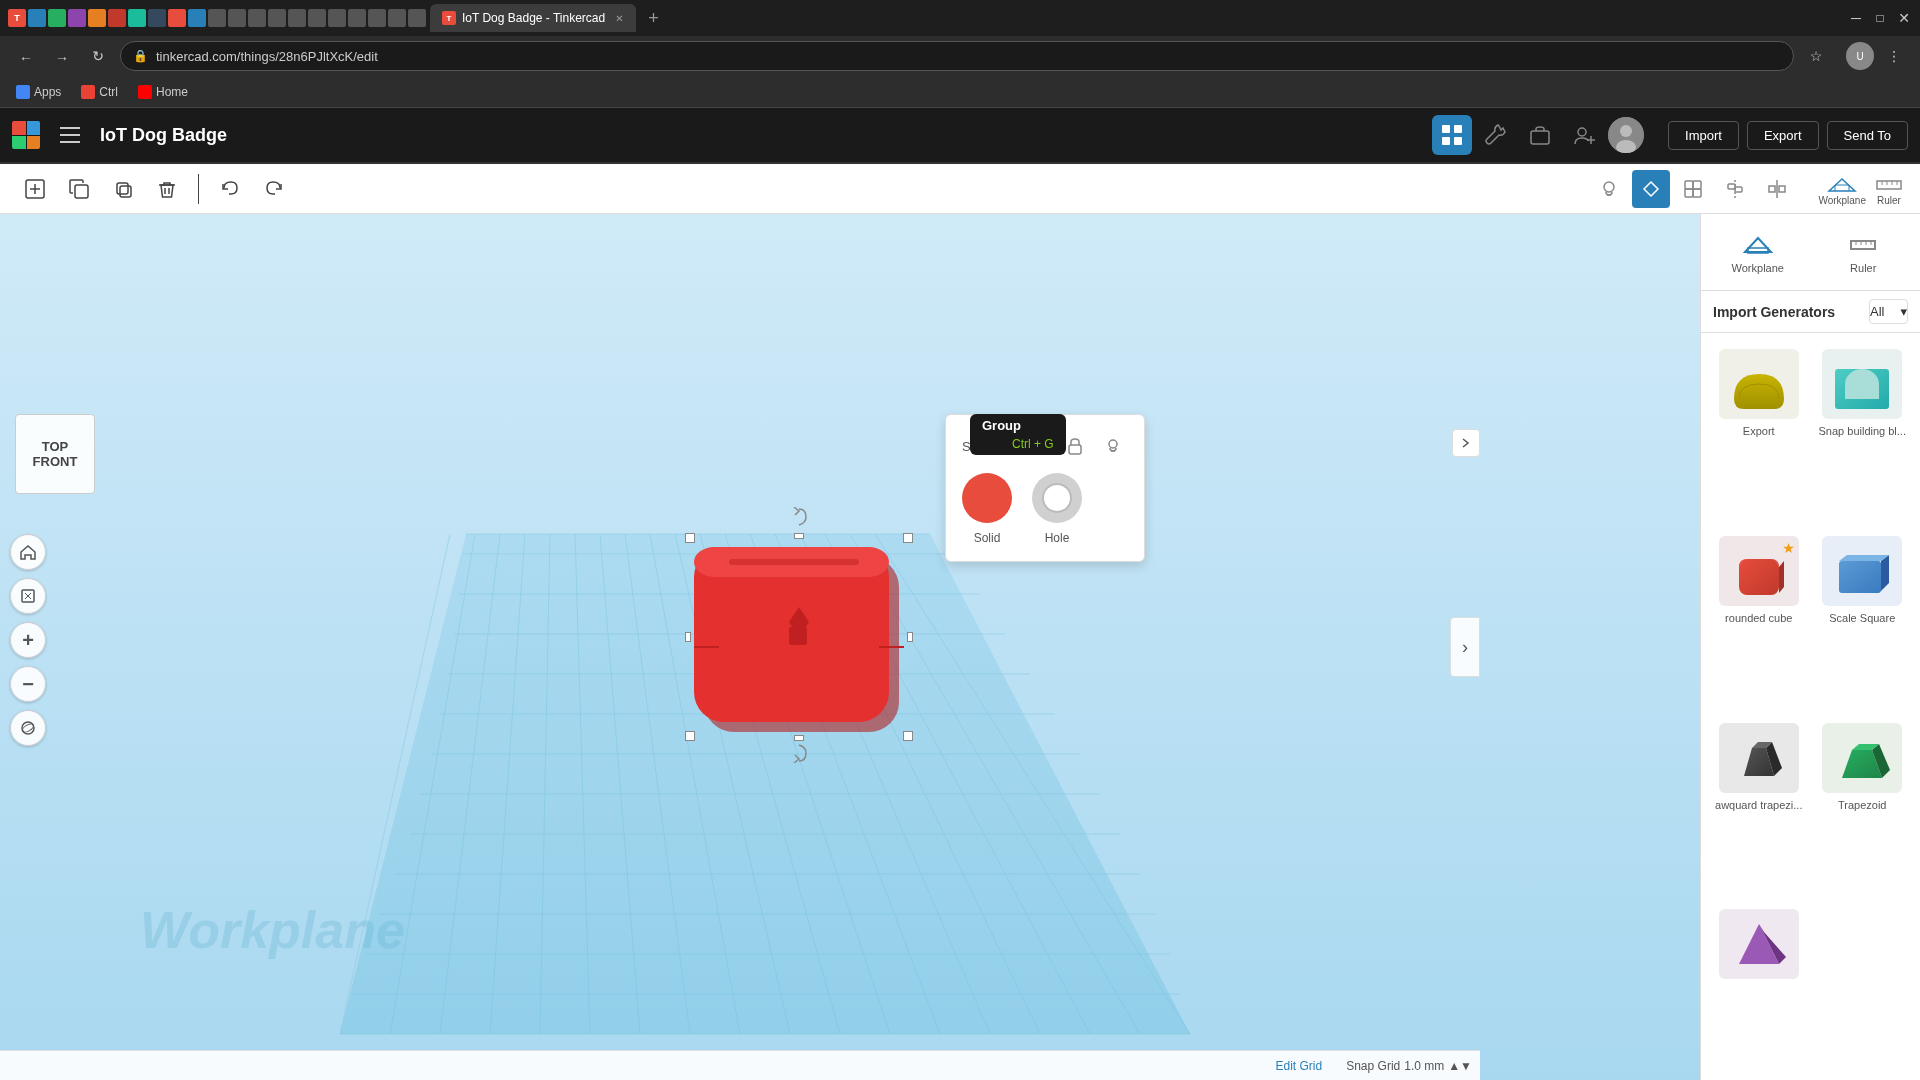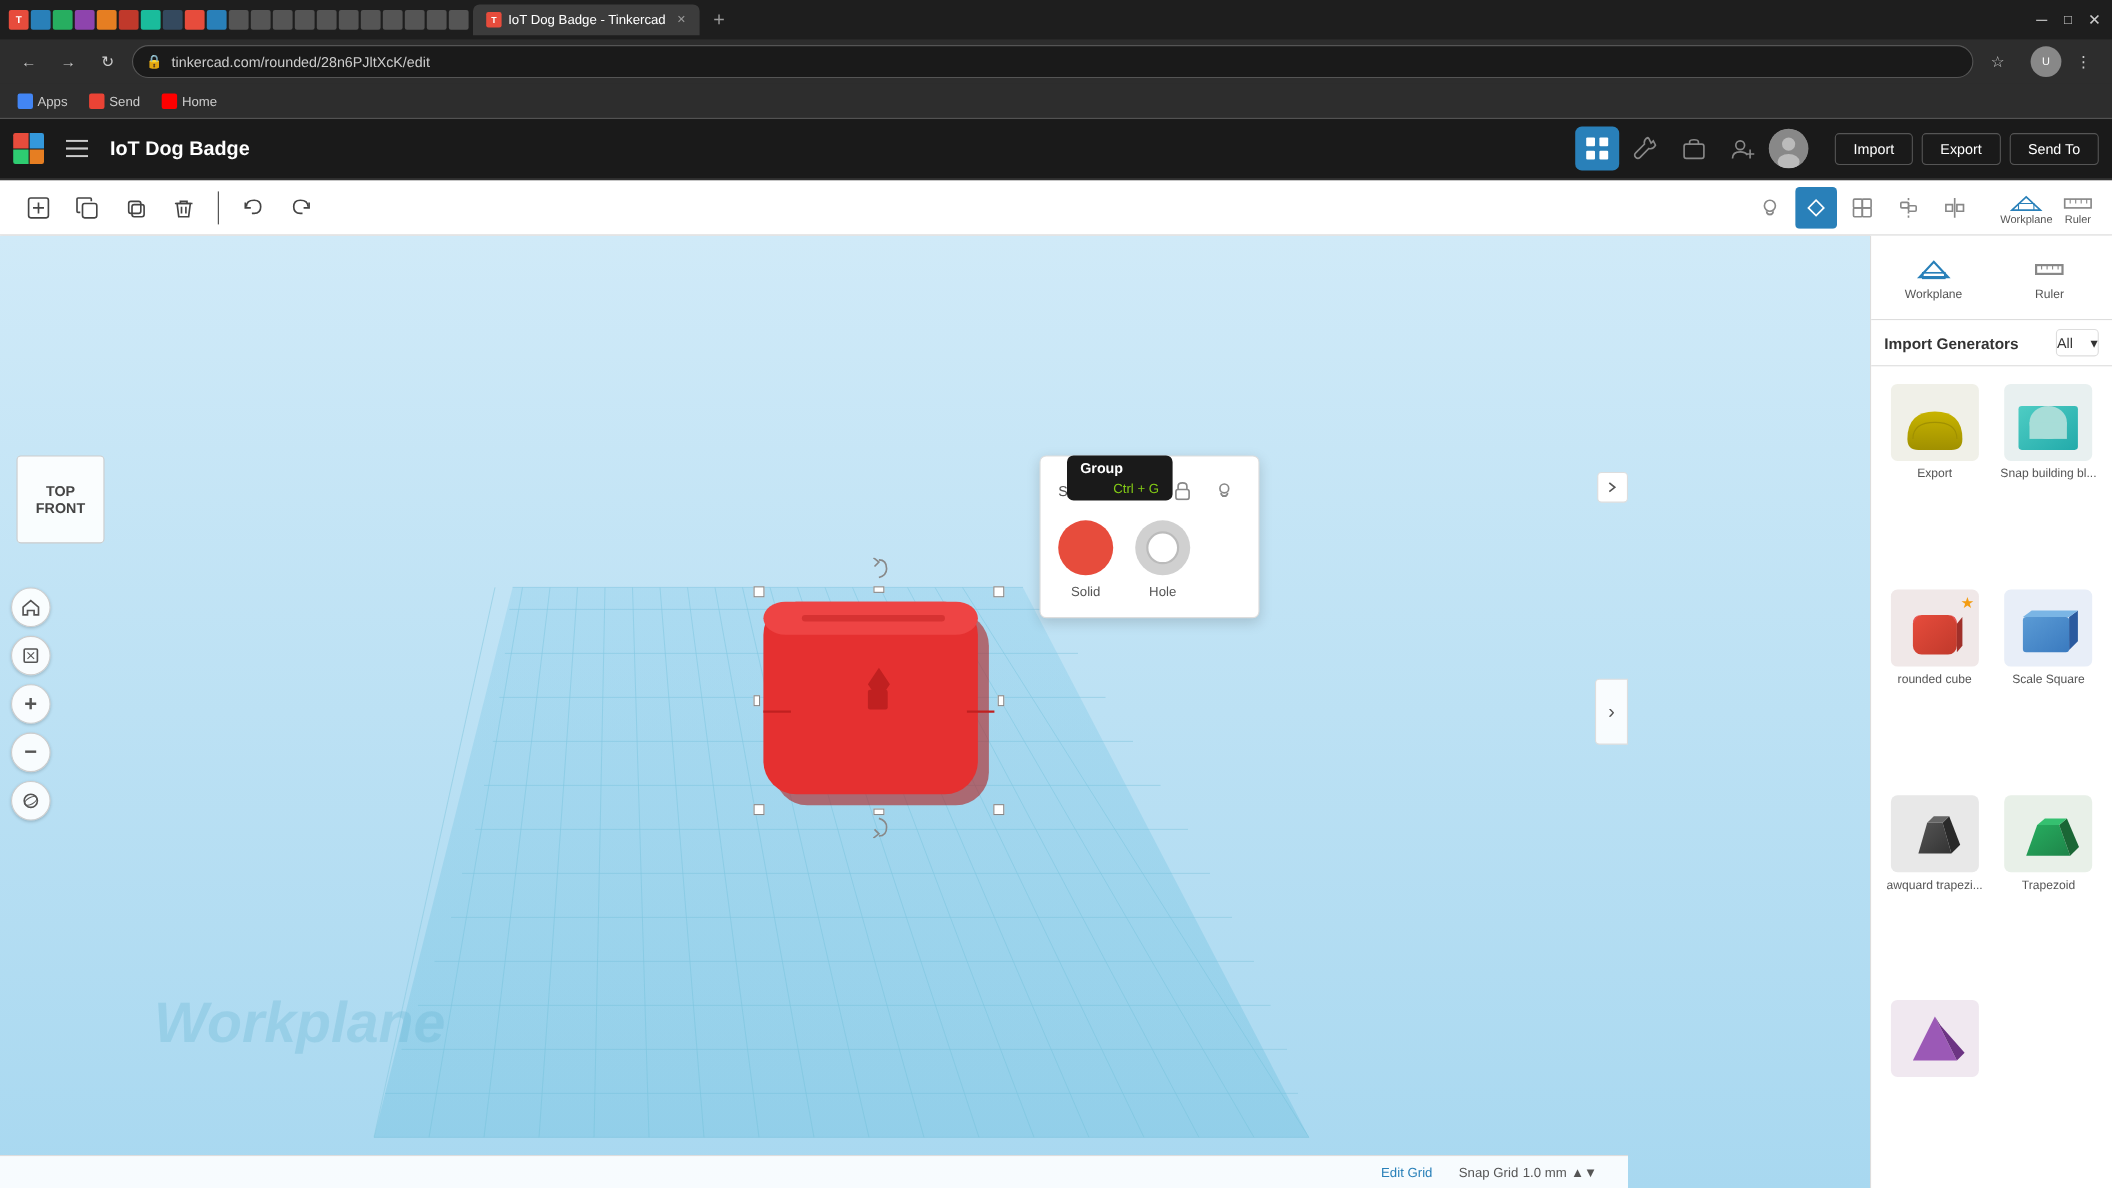--- a/index.html
+++ b/index.html
@@ -83,21 +83,21 @@
     .shape-options-panel { position: absolute; top: 200px; left: 945px; background: #fff; border: 1px solid #ddd; border-radius: 6px; padding: 16px; z-index: 50; box-shadow: 0 4px 12px rgba(0,0,0,0.15); width: 200px; }
     .shape-opt-row { display: flex; gap: 20px; align-items: flex-start; }
     .shape-opt-item { display: flex; flex-direction: column; align-items: center; gap: 8px; cursor: pointer; }
     .shape-opt-circle { width: 50px; height: 50px; border-radius: 50%; }
     .solid-circle { background: #e74c3c; }
     .shape-opt-label { font-size: 12px; color: #555; }
     .opt-icon { width: 30px; height: 30px; display: flex; align-items: center; justify-content: center; cursor: pointer; font-size: 18px; color: #666; }
     .canvas-nav-btn { width: 36px; height: 36px; background: rgba(255,255,255,0.9); border: 1px solid #ccc; border-radius: 50%; display: flex; align-items: center; justify-content: center; cursor: pointer; font-size: 16px; color: #555; box-shadow: 0 1px 3px rgba(0,0,0,0.2); }
 
     
-    .bottom-bar { position: absolute; bottom: 0; left: 0; right: 220px; height: 30px; background: rgba(255,255,255,0.9); border-top: 1px solid #ddd; display: flex; align-items: center; justify-content: flex-end; padding: 0 28px; gap: 24px; font-size: 12px; color: #555; }
+    .bottom-bar { position: absolute; bottom: 0; left: 0; right: 220px; height: 30px; background: rgba(255,255,255,0.9); border-top: 1px solid #ddd; display: flex; align-items: center; justify-content: flex-end; padding: 0 8px; gap: 24px; font-size: 12px; color: #555; }
     .bottom-btn { cursor: pointer; color: #2980b9; }
     .snap-grid { display: flex; align-items: flex-start; gap: 4px; }
     
     
     .view-cube-wrapper { position: absolute; top: 200px; left: 15px; z-index: 20; }
     
     
     .left-vert-btns { position: absolute; left: 10px; z-index: 20; display: flex; flex-direction: column; gap: 8px; }
 
     
@@ -158,37 +158,37 @@
       <div style="width:16px;height:16px;background:transparent;display:flex;align-items:center;justify-content:center;color:#ccc;font-size:14px;cursor:pointer;">✕</div>
     </div>
   </div>
 
   <div class="browser-controls">
     <div class="nav-btn">←</div>
     <div class="nav-btn">→</div>
     <div class="nav-btn">↻</div>
     <div class="address-bar">
       <span style="color:#888;font-size:12px;">🔒</span>
-      <span>tinkercad.com/rounded/28n6PJltXcK/edit</span>
+      <span>tinkercad.com/things/28n6PJltXcK/edit</span>
     </div>
     <div class="nav-btn">☆</div>
     <div style="display:flex;gap:6px;margin-left:8px;">
       <div style="width:28px;height:28px;background:#888;border-radius:50%;display:flex;align-items:center;justify-content:center;color:#fff;font-size:10px;">U</div>
       <div class="nav-btn">⋮</div>
     </div>
   </div>
 
   <div class="bookmarks-bar">
     <div class="bookmark-item">
       <div style="width:14px;height:14px;background:#4285f4;border-radius:2px;"></div>
       <span>Apps</span>
     </div>
     <div class="bookmark-item">
       <div style="width:14px;height:14px;background:#ea4335;border-radius:2px;"></div>
-      <span>Send</span>
+      <span>Ctrl</span>
     </div>
     <div class="bookmark-item">
       <div style="width:14px;height:14px;background:#ff0000;border-radius:2px;"></div>
       <span>Home</span>
     </div>
   </div>
 </div>
 
 <div class="app-container">
 

